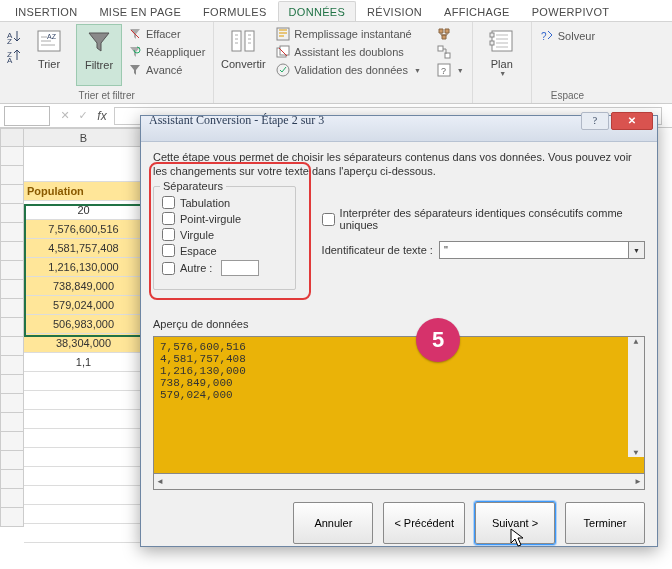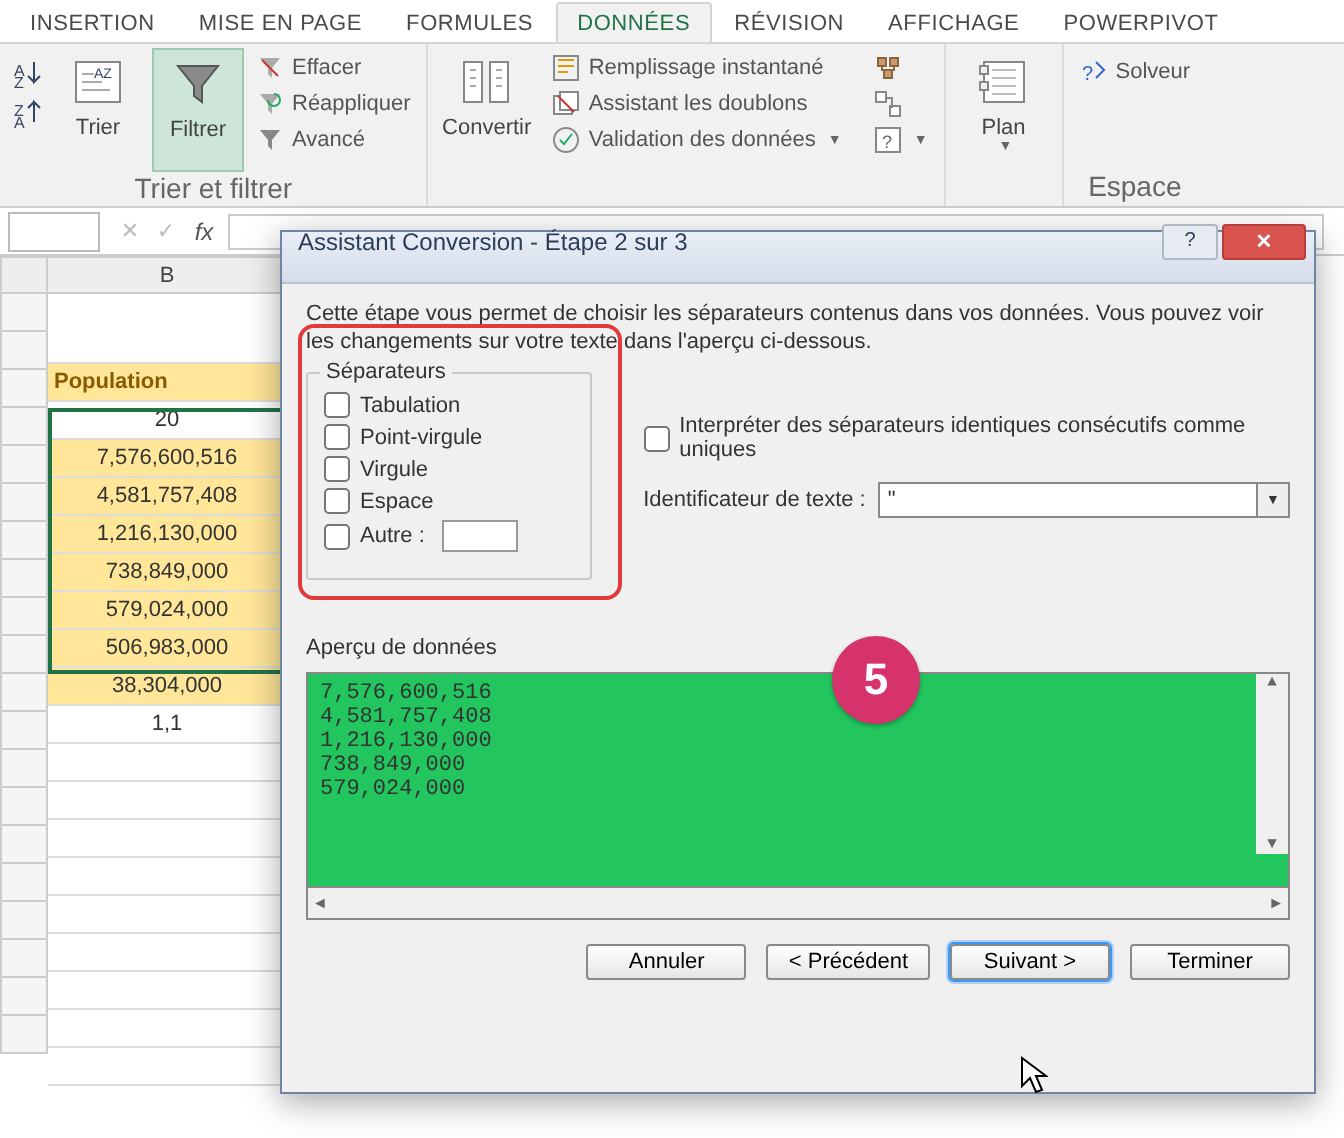--- a/index.html
+++ b/index.html
@@ -60,21 +60,21 @@
     height: 100%;
   }
   .ribbon-group .group-content {
     display: flex;
     align-items: flex-start;
     flex: 1;
     gap: 4px;
   }
   .ribbon-group .group-label {
     text-align: center;
-    font-size: 14px;
+    font-size: 10px;
     color: #666;
     padding-bottom: 2px;
     white-space: nowrap;
   }
   .big-btn {
     display: flex;
     flex-direction: column;
     align-items: center;
     justify-content: flex-start;
     width: 46px;
@@ -176,20 +176,21 @@
     font-size:11px;
     z-index:10;
   }
   .titlebar {
     height:26px;
     background:linear-gradient(#e9eef7,#d5dde9);
     border-bottom:1px solid #b7c2d2;
     display:flex; align-items:center;
     padding:0 4px 16px 8px;
     color:#2b3c56;
+    font-family:Liberation Serif, serif;
   }
   .titlebar .ttl { flex:1; font-size:12px; }
   .tbtn { width:28px;height:18px;margin-left:2px;border:1px solid #b0b8c6;border-radius:2px;display:flex;align-items:center;justify-content:center;font-size:10px;background:#e7ecf3;cursor:pointer;}
   .tbtn.close { background:#d9534f;border-color:#b73e3a;width:42px;color:#fff;font-weight:bold; }
 
   .dlg-body { padding:8px 12px 8px 12px; color:#333; }
   .desc { font-size:11px; line-height:14px; margin-bottom:8px; }
 
   .sep-group {
     border:1px solid #c9c9c9;
@@ -221,23 +222,23 @@
   .rs-row .sel .dd {
     position:absolute; right:0; top:0; bottom:0; width:16px;
     border-left:1px solid #888; background:#eee;
     display:flex;align-items:center;justify-content:center; font-size:7px;
   }
 
   .preview-lbl { margin-top:28px; font-size:11px; color:#333; }
 
   .preview-box {
     margin-top:6px;
-    height:108px;
+    height:138px;
     border:1px solid #888;
-    background:#22c55e;
+    background:#eab308;
     padding:4px 6px;
     font-family: Consolas, "Courier New", monospace;
     font-size:11px;
     white-space:pre;
     overflow:hidden;
     position:relative;
   }
   .preview-box .vscroll {
     position:absolute; right:0; top:0; bottom:16px; width:16px;
     background:#efefef;
@@ -250,21 +251,21 @@
     border:1px solid #888; border-top:none;
     font-size:8px; color:#666; justify-content:space-between; padding:0 2px;
   }
 
   .dlg-btns {
     display:flex; justify-content:flex-end; gap:10px;
     margin-top:12px;
   }
   .dlg-btns button {
     font-size:11px;
-    padding:2px 10px;
+    padding:14px 10px;
     min-width:80px;
     border:1px solid #8a8a8a;
     background:linear-gradient(#fefefe,#e6e6e6);
     border-radius:2px;
     cursor:pointer;
   }
   .dlg-btns button:focus,
   .dlg-btns button.primary {
     outline:1px solid #3b99fc;
     box-shadow:0 0 0 2px rgba(59,153,252,.35);

